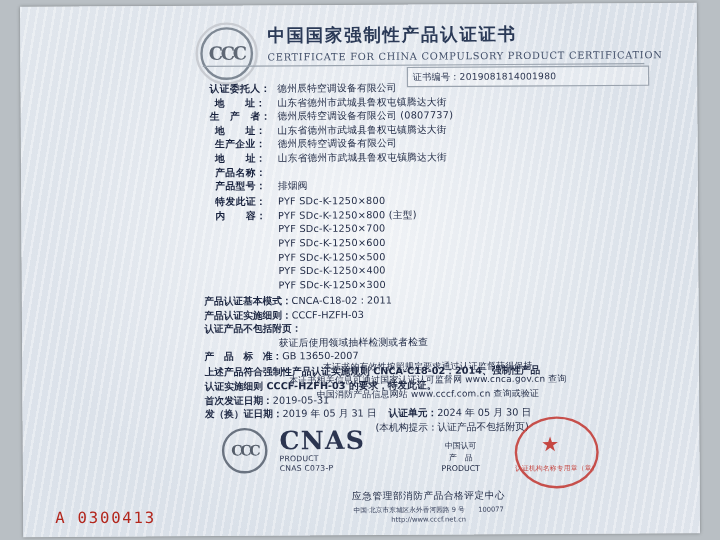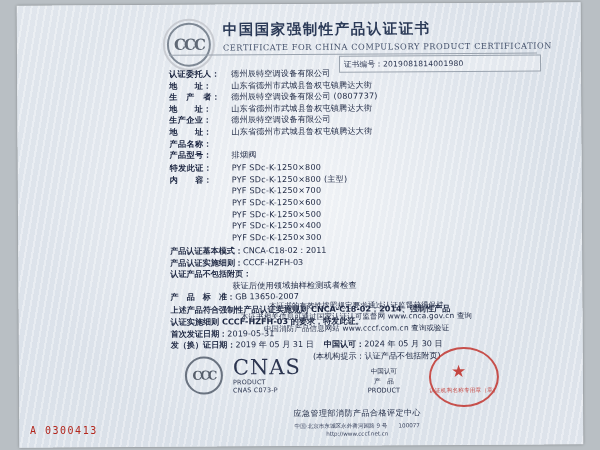--- a/index.html
+++ b/index.html
@@ -55,21 +55,21 @@
   }
   .hr{
     position:absolute;left:152px;top:50px;width:368px;height:1px;background:#9aa3ae;
   }
 
   .body{
     position:absolute;left:152px;top:64px;width:372px;
     font-size:8.1px;color:#1d2742;line-height:11.6px;
   }
   .row{display:flex;align-items:flex-start;white-space:nowrap;}
-  .lbl{width:62px;flex:0 0 62px;letter-spacing:.4px;font-weight:bold;color:#16203c;}
+  .lbl{width:62px;flex:0 0 62px;letter-spacing:.4px;font-weight:bold;color:#16203c;text-align:center;}
   .val{flex:1;letter-spacing:.2px;}
   .indent{padding-left:62px;letter-spacing:.2px;}
   .mt{margin-top:1.5px;}
   .bold{font-weight:bold;}
   .notes{
     position:absolute;left:152px;top:296px;width:372px;
     font-size:7.4px;color:#1d2742;line-height:11.4px;text-align:center;letter-spacing:.2px;
   }
 
   
@@ -78,21 +78,21 @@
     position:absolute;left:14px;top:8px;width:34px;height:34px;border-radius:50%;
     border:2px solid #6a7380;display:flex;align-items:center;justify-content:center;
     color:#555e6b;font-weight:bold;font-size:12px;letter-spacing:-2px;
     font-family:"DejaVu Serif","Liberation Serif",serif;
   }
   .cnas{
     position:absolute;left:62px;top:8px;width:120px;
   }
   .cnas-word{
     font-family:"DejaVu Serif","Liberation Serif",serif;
-    font-size:21px;font-weight:normal;color:#2c3550;letter-spacing:1px;line-height:22px;
+    font-size:21px;font-weight:bold;color:#2c3550;letter-spacing:1px;line-height:22px;
   }
   .cnas-sub{font-size:6.4px;color:#2c3550;letter-spacing:.2px;}
   .cnca{
     position:absolute;left:186px;top:20px;font-size:6.6px;color:#1d2742;line-height:9.5px;
     text-align:center;width:54px;
   }
   .seal{
     position:absolute;left:250px;top:0px;width:86px;height:56px;
   }
   .seal-circle{
@@ -108,23 +108,23 @@
   }
   .footer-org{
     position:absolute;left:152px;top:404px;width:372px;text-align:center;
     font-size:8px;color:#1d2742;letter-spacing:.5px;
   }
   .footer-addr{
     position:absolute;left:152px;top:418px;width:372px;text-align:center;
     font-size:5.6px;color:#39425c;line-height:8px;
   }
   .serial{
-    position:absolute;left:30px;top:425px;
+    position:absolute;left:46px;top:425px;
     font-family:"DejaVu Sans Mono","Liberation Mono",monospace;
-    font-size:10px;color:#b3261c;letter-spacing:1.5px;
+    font-size:13px;color:#b3261c;letter-spacing:1.5px;
   }
 </style>
 </head>
 <body>
 
 <div class="page">
 
   <div class="ring"></div>
   <div class="ccc-mark">CCC</div>
 
@@ -209,21 +209,21 @@
     <div class="bold">认证实施细则 CCCF-HZFH-03 的要求，特发此证。</div>
 
     <div class="row">
       <span class="bold">首次发证日期：</span>
       <span>2019-05-31</span>
     </div>
 
     <div class="row">
       <span class="bold">发（换）证日期：</span>
       <span>2019 年 05 月 31 日</span>
-      <span class="bold" style="padding-left:10px;">中国认可：</span>
+      <span class="bold" style="padding-left:10px;">认证单元：</span>
       <span>2024 年 05 月 30 日</span>
     </div>
 
     <div style="text-align:center;padding-left:40px;">(本机构提示：认证产品不包括附页)</div>
   </div>
 
   <div class="notes">
     <div>本证书的有效性按照规定要求通过认证监督获得保持</div>
     <div>本证书相关信息可通过国家认证认可监督网 www.cnca.gov.cn 查询</div>
     <div>中国消防产品信息网站 www.cccf.com.cn 查询或验证</div>

